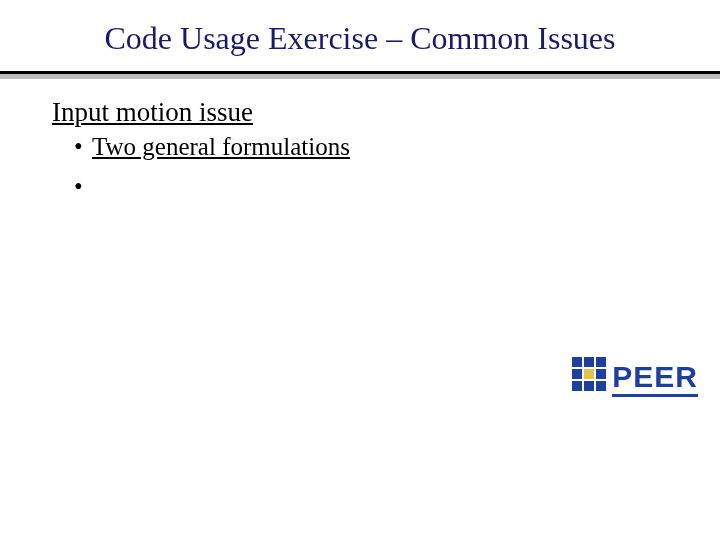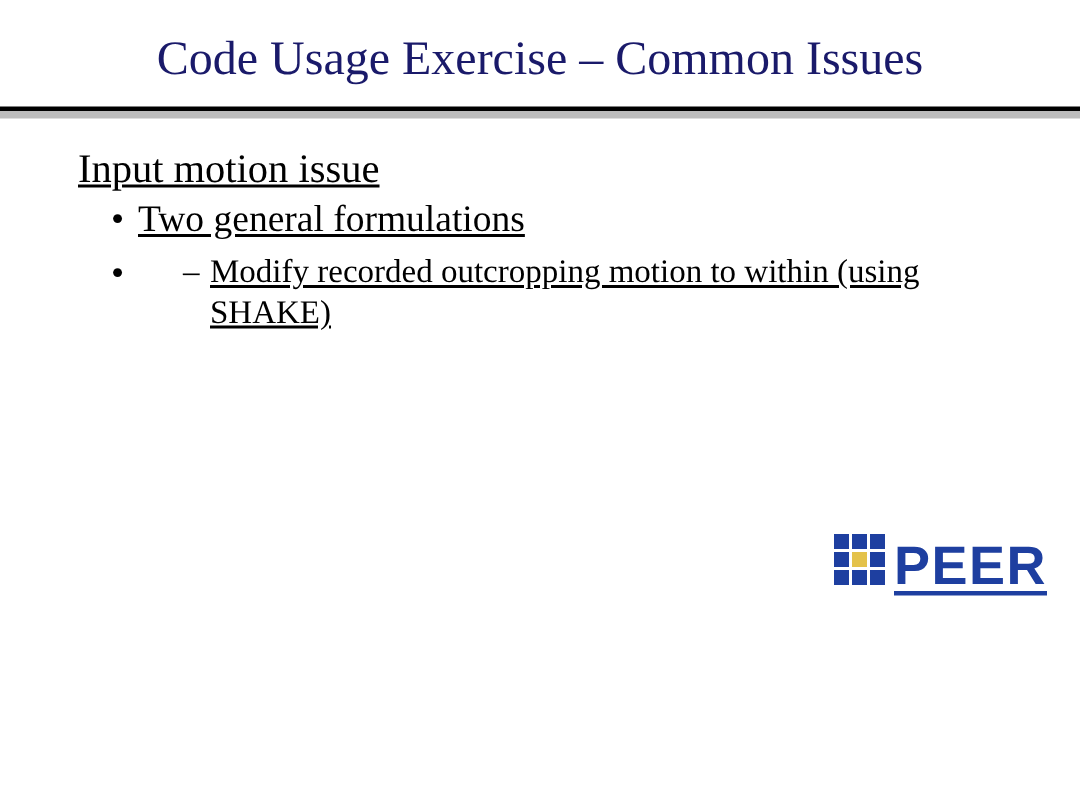--- a/index.html
+++ b/index.html
@@ -92,21 +92,21 @@
     position: absolute;
     right: 22px;
     bottom: 14px;
     display: flex;
     align-items: center;
     gap: 6px;
   }
   .logo-text {
     font-family: Arial, Helvetica, sans-serif;
     font-weight: 900;
-    font-size: 36px;
+    font-size: 30px;
     letter-spacing: 1px;
     color: #1e3fa0;
     line-height: 1;
     height: 36px;
     display: flex;
     align-items: center;
   }
   .logo-underline {
     position:absolute;
     bottom:-2px;
@@ -130,21 +130,20 @@
   <div class="content">
 
     <div class="section-head">Input motion issue</div>
 
     <ul class="lvl1">
       <li>
         <span>Two general formulations</span>
       </li>
       <li>
         <ul class="lvl2">
-          <li>Modify recorded outcropping motion to within (using SHAKE)</li>
         </ul>
       </li>
     </ul>
 
   </div>
 
   <div class="logo">
     <span>
       <svg width="36" height="36" viewBox="0 0 36 36">
         <g fill="#1e3fa0">

